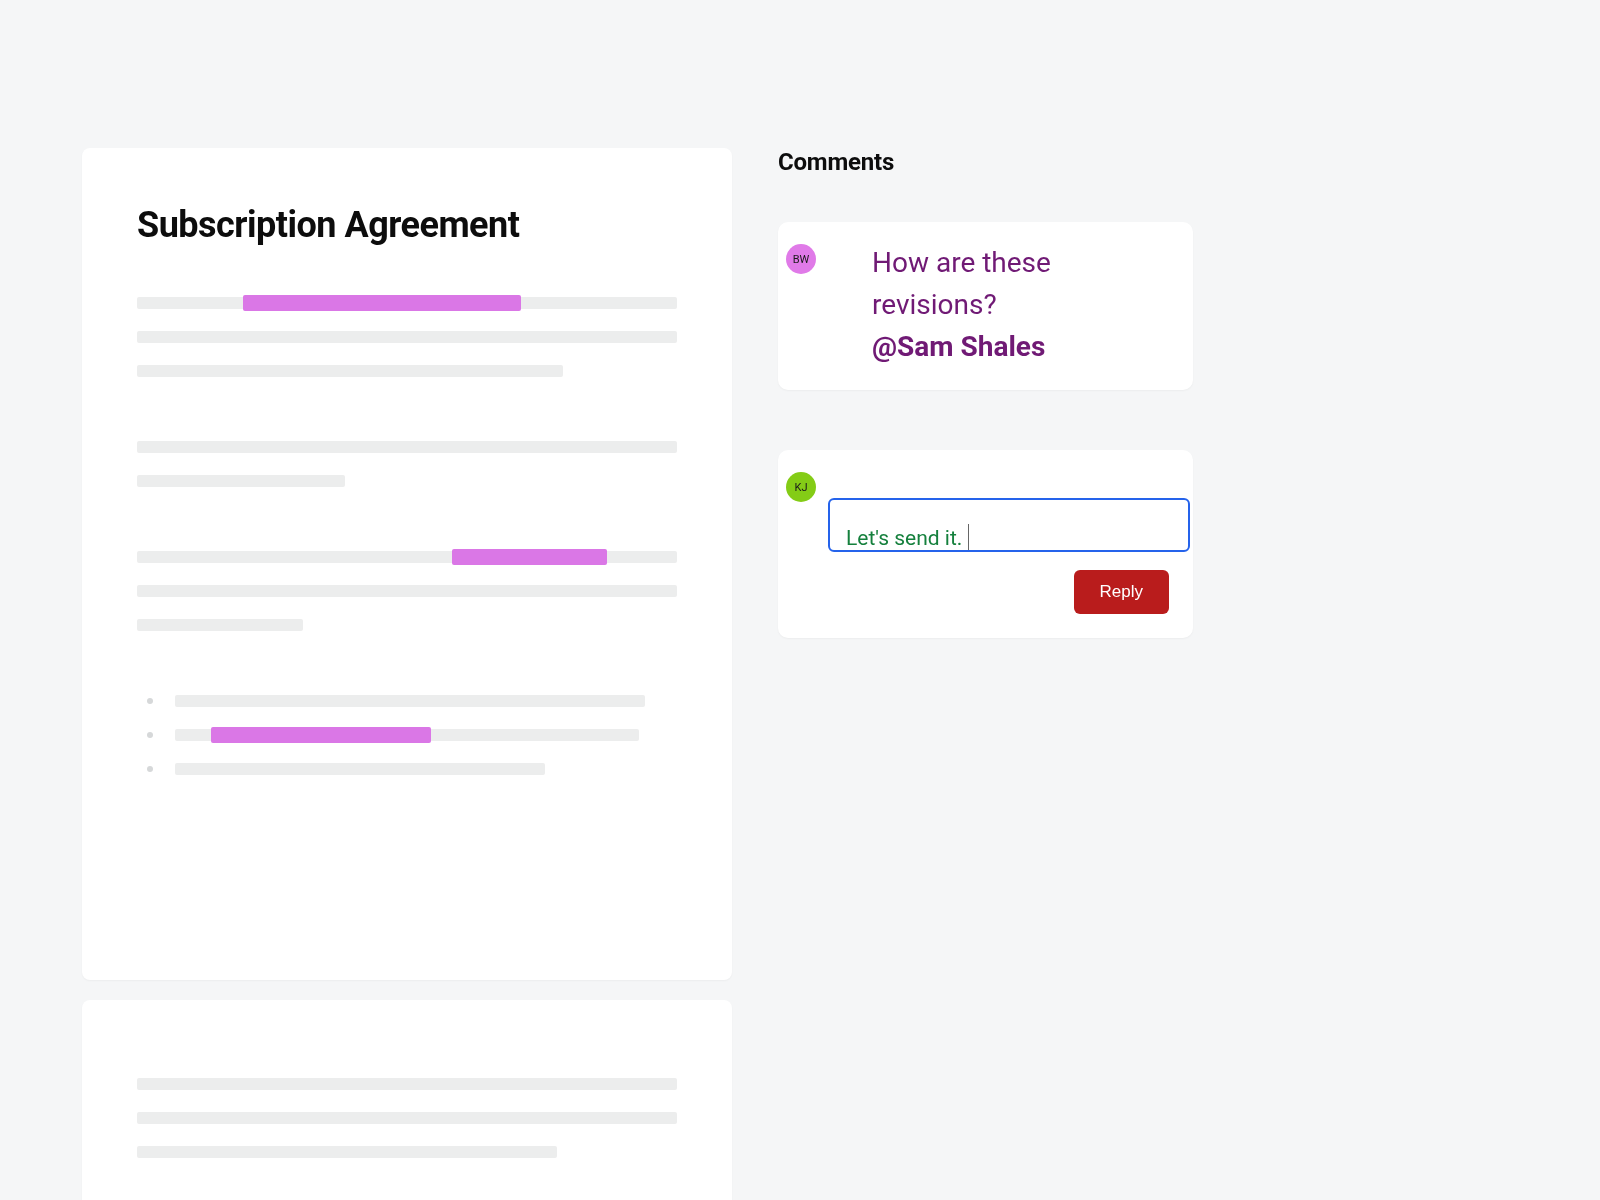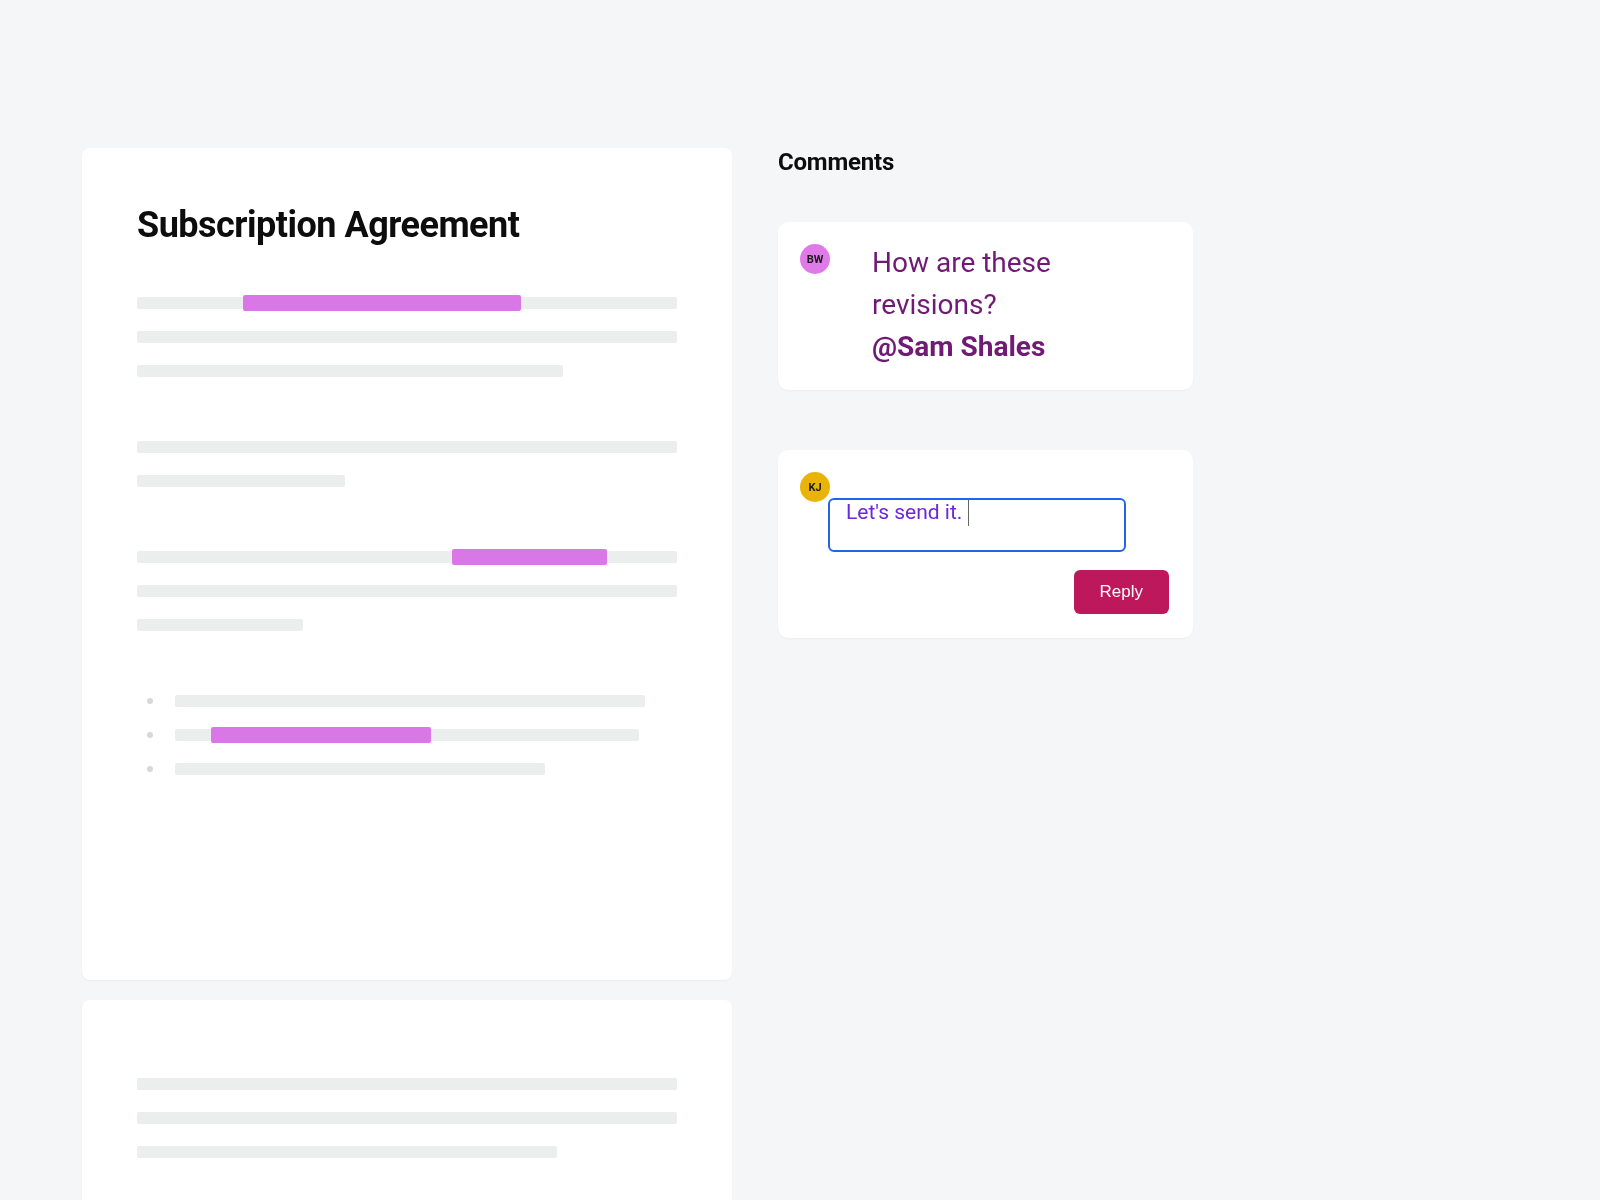--- a/index.html
+++ b/index.html
@@ -91,62 +91,62 @@
   .cc2 { top: 349px; }
   .cc3 { top: 450px; padding-bottom: 24px; }
 
   .avatar {
     width: 30px; height: 30px;
     border-radius: 50%;
     display: inline-flex;
     align-items: center;
     justify-content: center;
     font-size: 11px;
-    font-weight: 700;
+    font-weight: 400;
     color: #1a1a1a;
     position: absolute;
-    left: 22px;
+    left: 8px;
     top: 22px;
   }
   .av-pink   { background: #e07ae8; }
   .av-coral  { background: #ff7f6e; }
-  .av-violet { background: #eab308; }
+  .av-violet { background: #84cc16; }
 
   .comment-text {
     margin-left: 72px;
     font-size: 28px;
     line-height: 1.5;
     color: #701a75;
   }
   .mention { font-weight: 700; }
 
   .reply-box {
     margin: 28px 0 0 28px;
-    width: 298px;
+    width: 362px;
     height: 54px;
     border: 2px solid #2563eb;
     border-radius: 6px;
     background: #ffffff;
     display: flex;
-    align-items: flex-start;
+    align-items: flex-end;
     padding: 0 16px;
     font-size: 21px;
-    color: #6d28d9;
+    color: #15803d;
     position: relative;
   }
   .cursor {
     width: 1px; height: 26px;
     background: #666;
     margin-left: 6px;
   }
 
   .reply-btn {
     margin: 18px 2px 0 0;
     float: right;
-    background: #be185d;
+    background: #b91c1c;
     color: #ffffff;
     font-size: 17px;
     font-weight: 500;
     border: none;
     border-radius: 6px;
     padding: 12px 26px;
     cursor: pointer;
   }
   .clearfix::after { content:""; display:block; clear:both; }
 </style>

